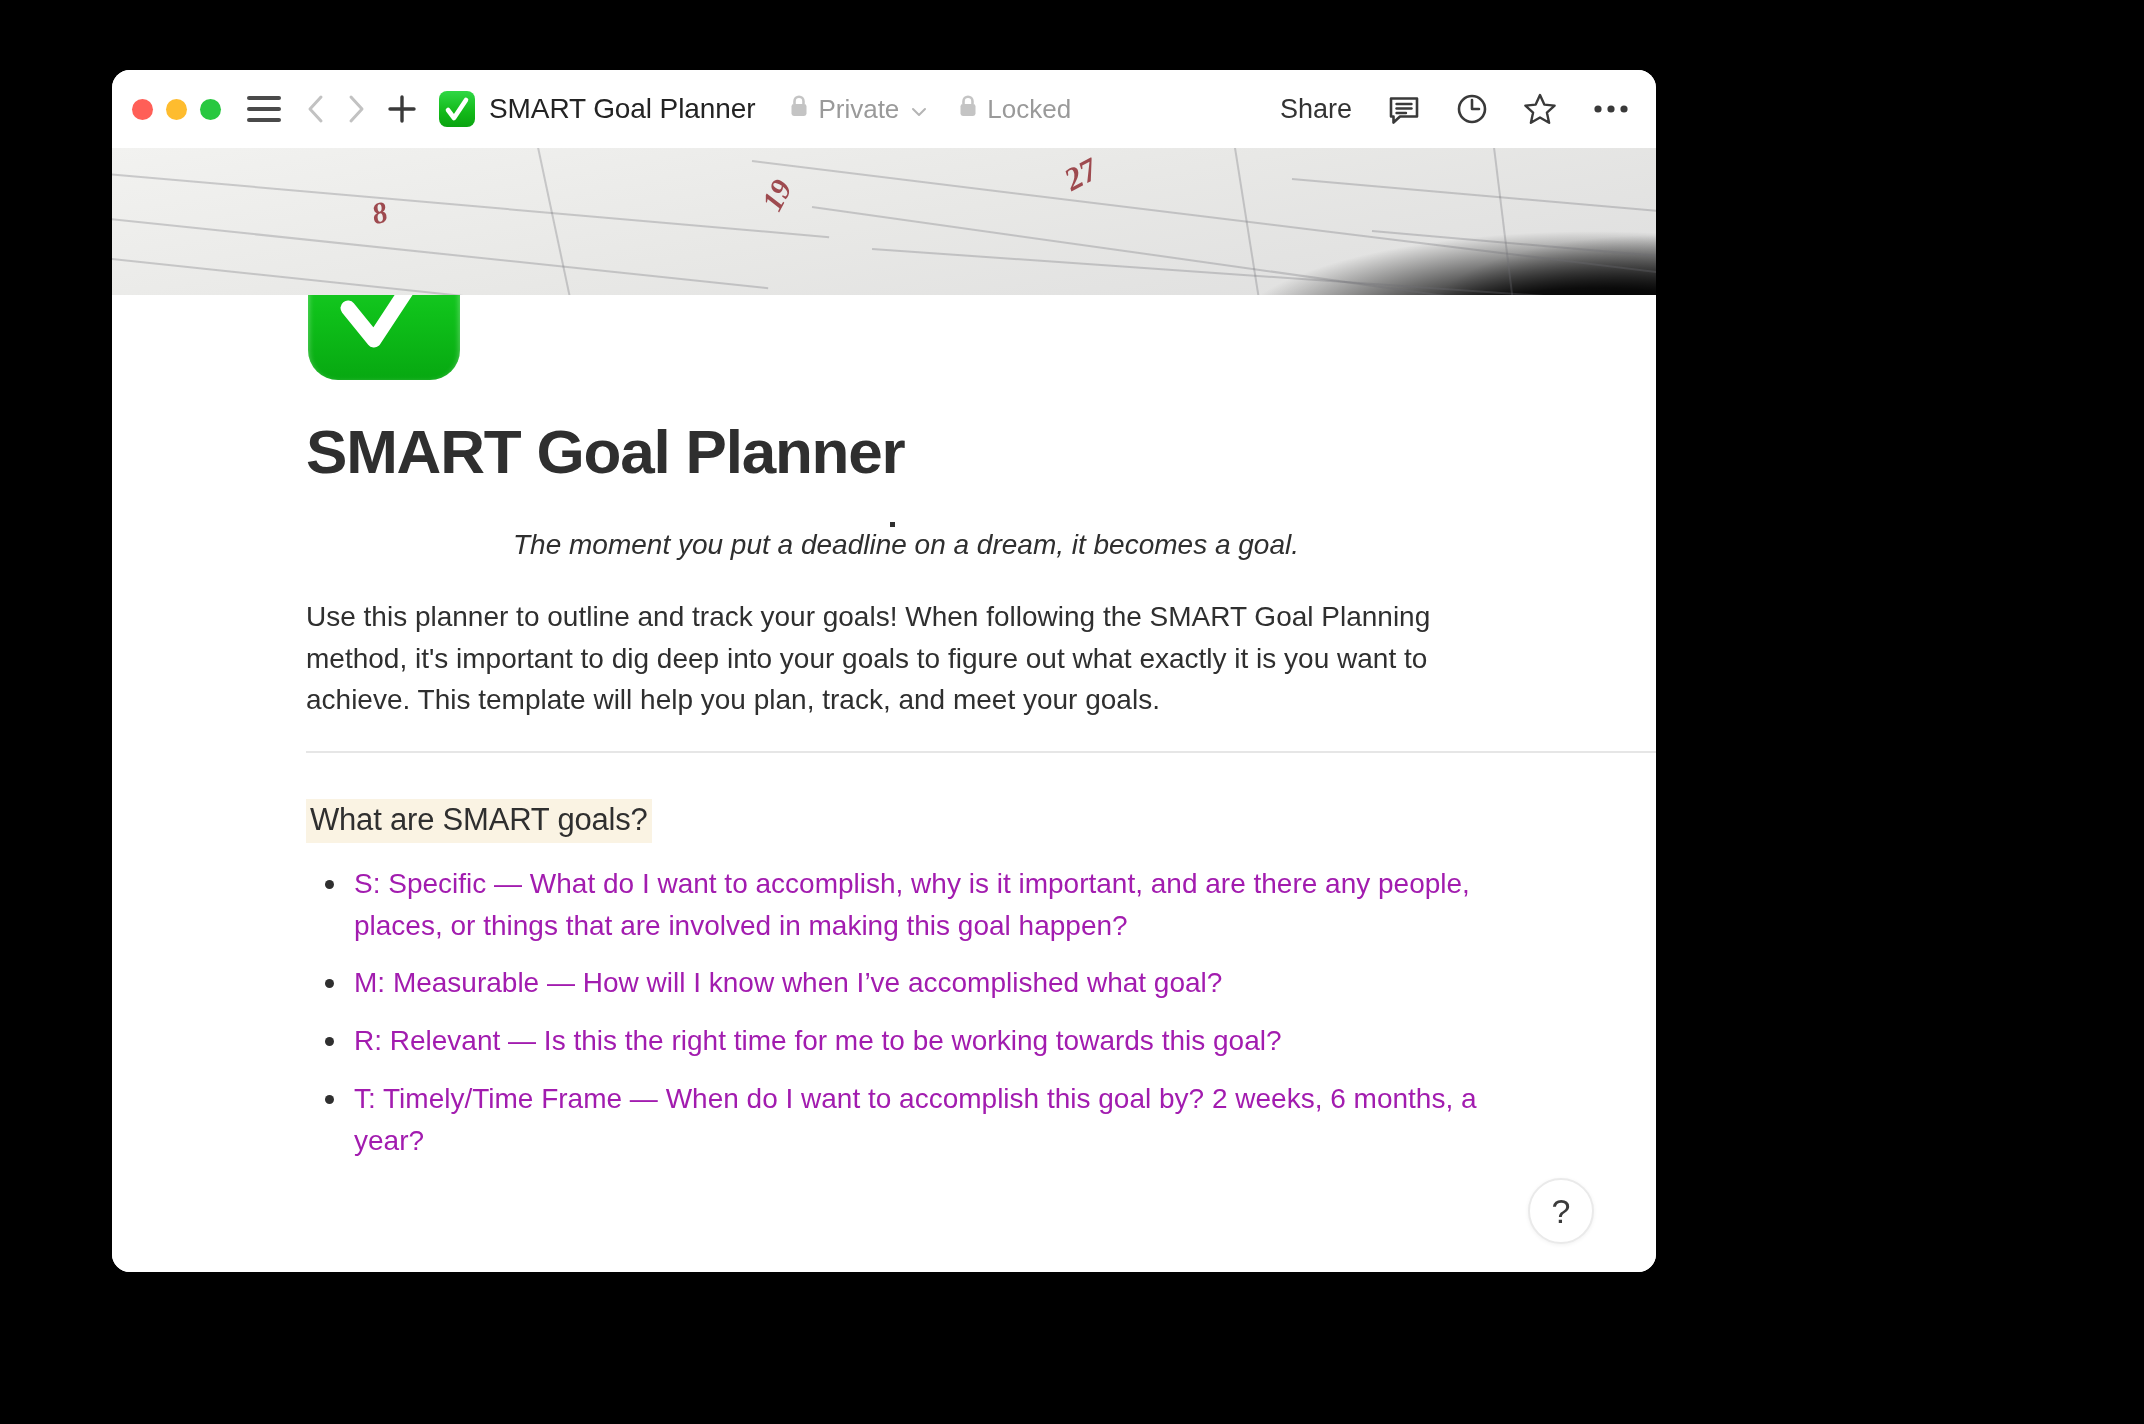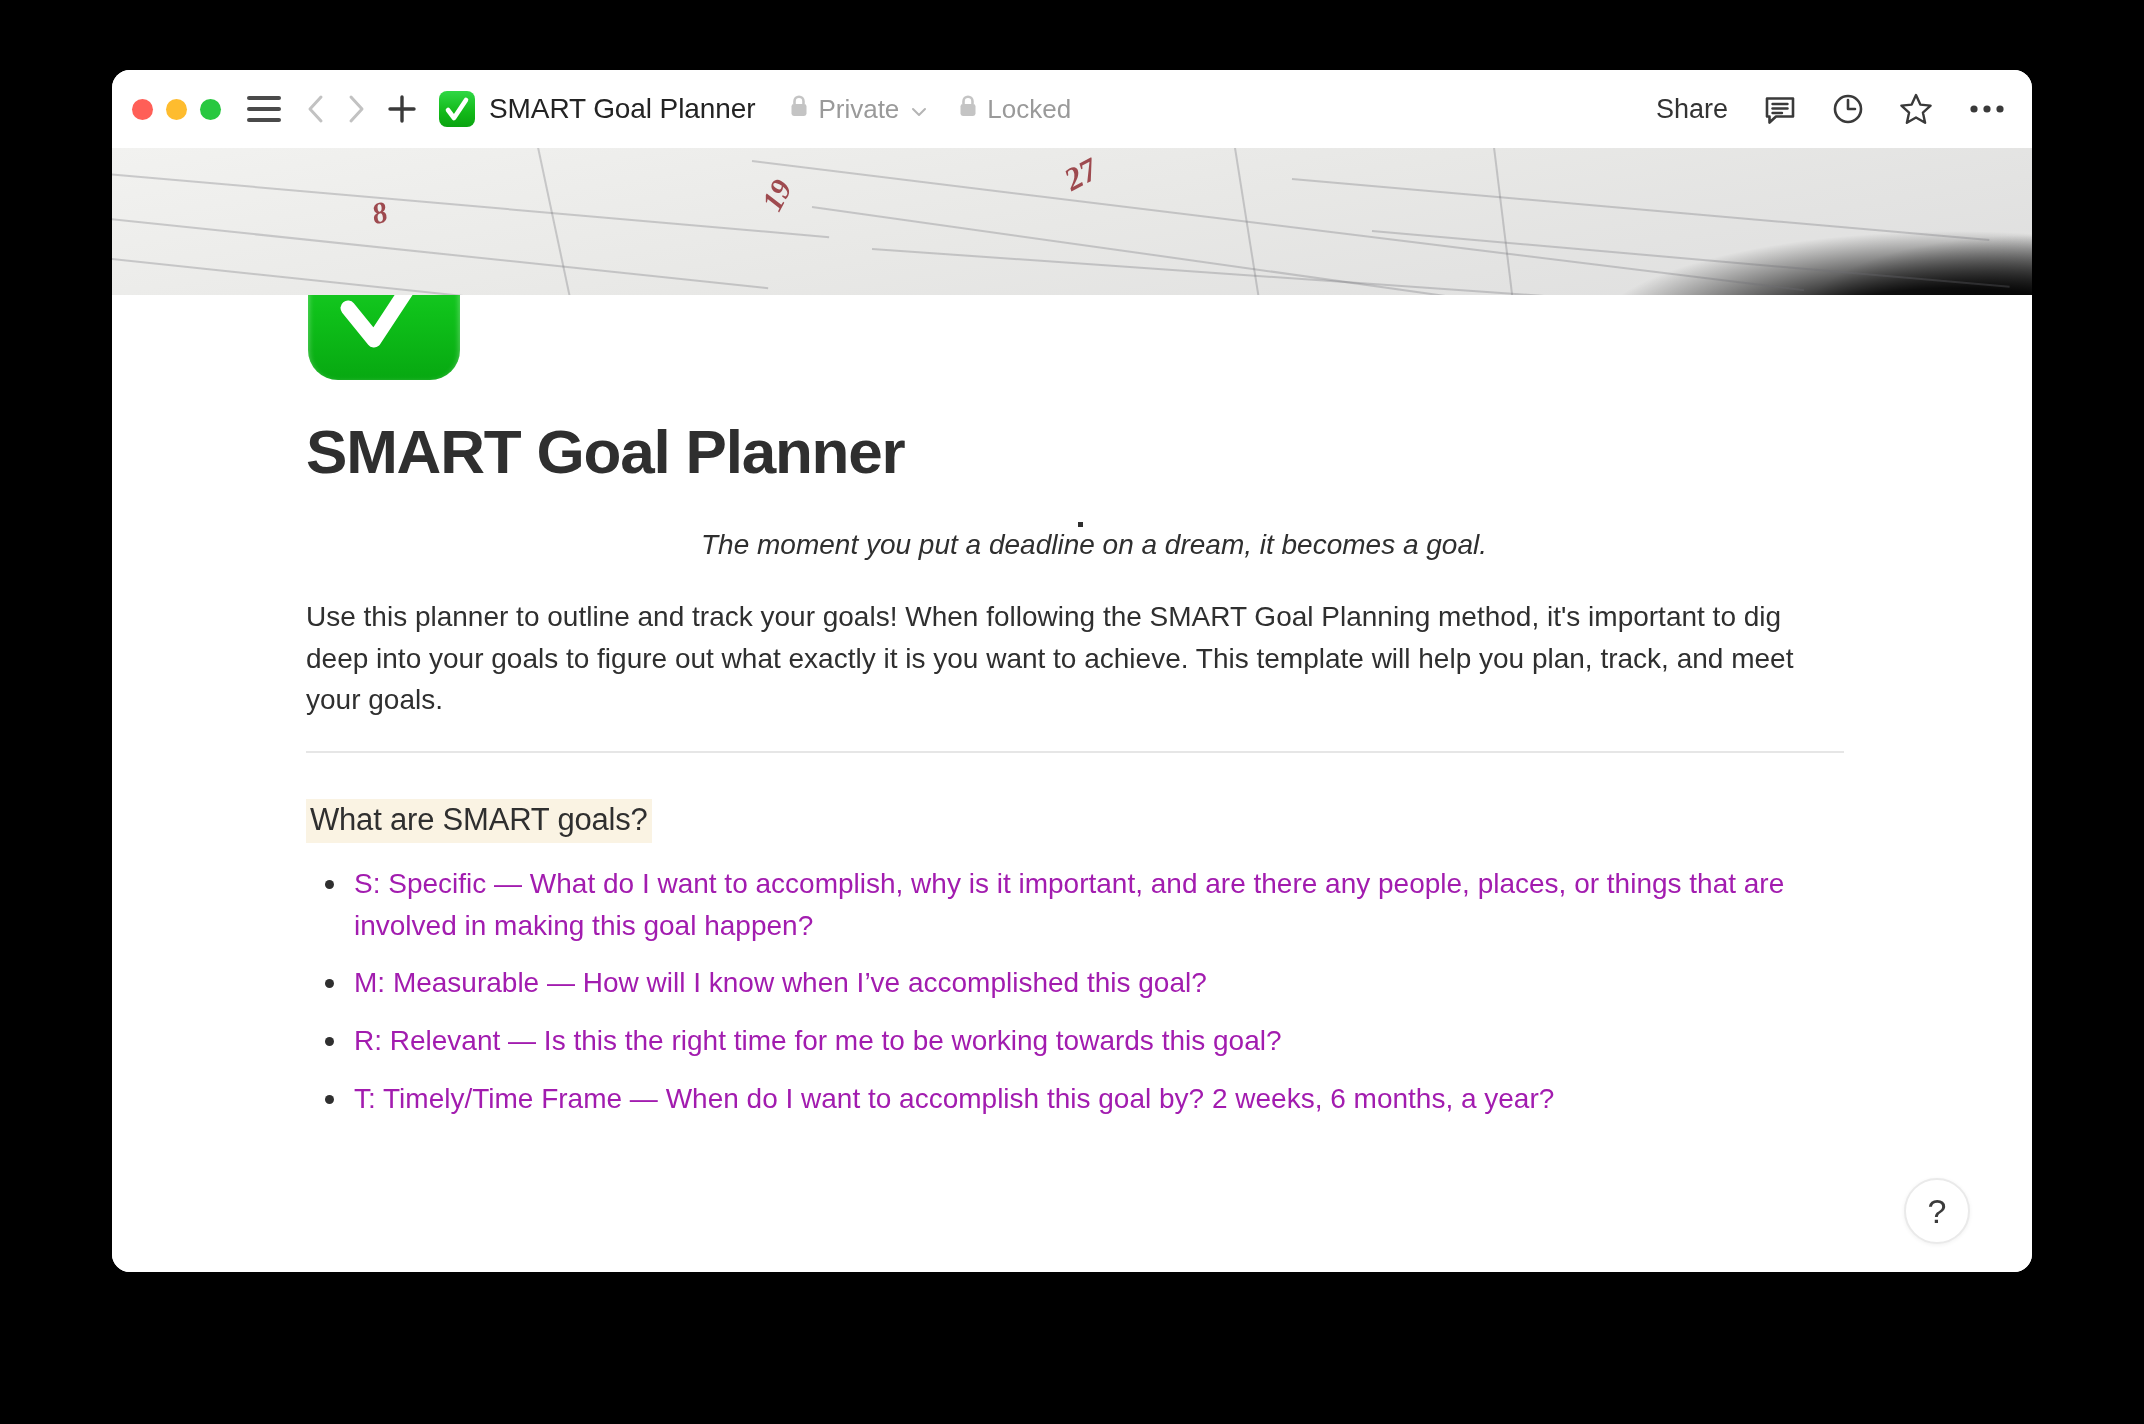--- a/index.html
+++ b/index.html
@@ -9,21 +9,21 @@
     height: 1424px;
     background: #000000;
     font-family: "Liberation Sans", sans-serif;
     overflow: hidden;
   }
 
   #window {
     position: absolute;
     left: 112px;
     top: 70px;
-    width: 1920px;
+    width: 1544px;
     height: 1202px;
     background: #ffffff;
     border-radius: 18px;
     overflow: hidden;
     display: flex;
     flex-direction: column;
   }
 
   
   .toolbar {
@@ -401,21 +401,21 @@
       </div>
 
       <p class="intro">Use this planner to outline and track your goals! When following the SMART Goal Planning method, it's important to dig deep into your goals to figure out what exactly it is you want to achieve. This template will help you plan, track, and meet your goals.</p>
 
       <div class="divider"></div>
 
       <h2 class="section">What are SMART goals?</h2>
 
       <ul class="smart-list">
         <li>S: Specific — What do I want to accomplish, why is it important, and are there any people, places, or things that are involved in making this goal happen?</li>
-        <li>M: Measurable — How will I know when I’ve accomplished this goal?</li>
+        <li>M: Measurable — How will I know when I’ve accomplished what goal?</li>
         <li>R: Relevant — Is this the right time for me to be working towards this goal?</li>
         <li>T: Timely/Time Frame — When do I want to accomplish this goal by? 2 weeks, 6 months, a year?</li>
       </ul>
     </div>
 
     <div class="help-btn">?</div>
   </div>
 
 </div>
 

